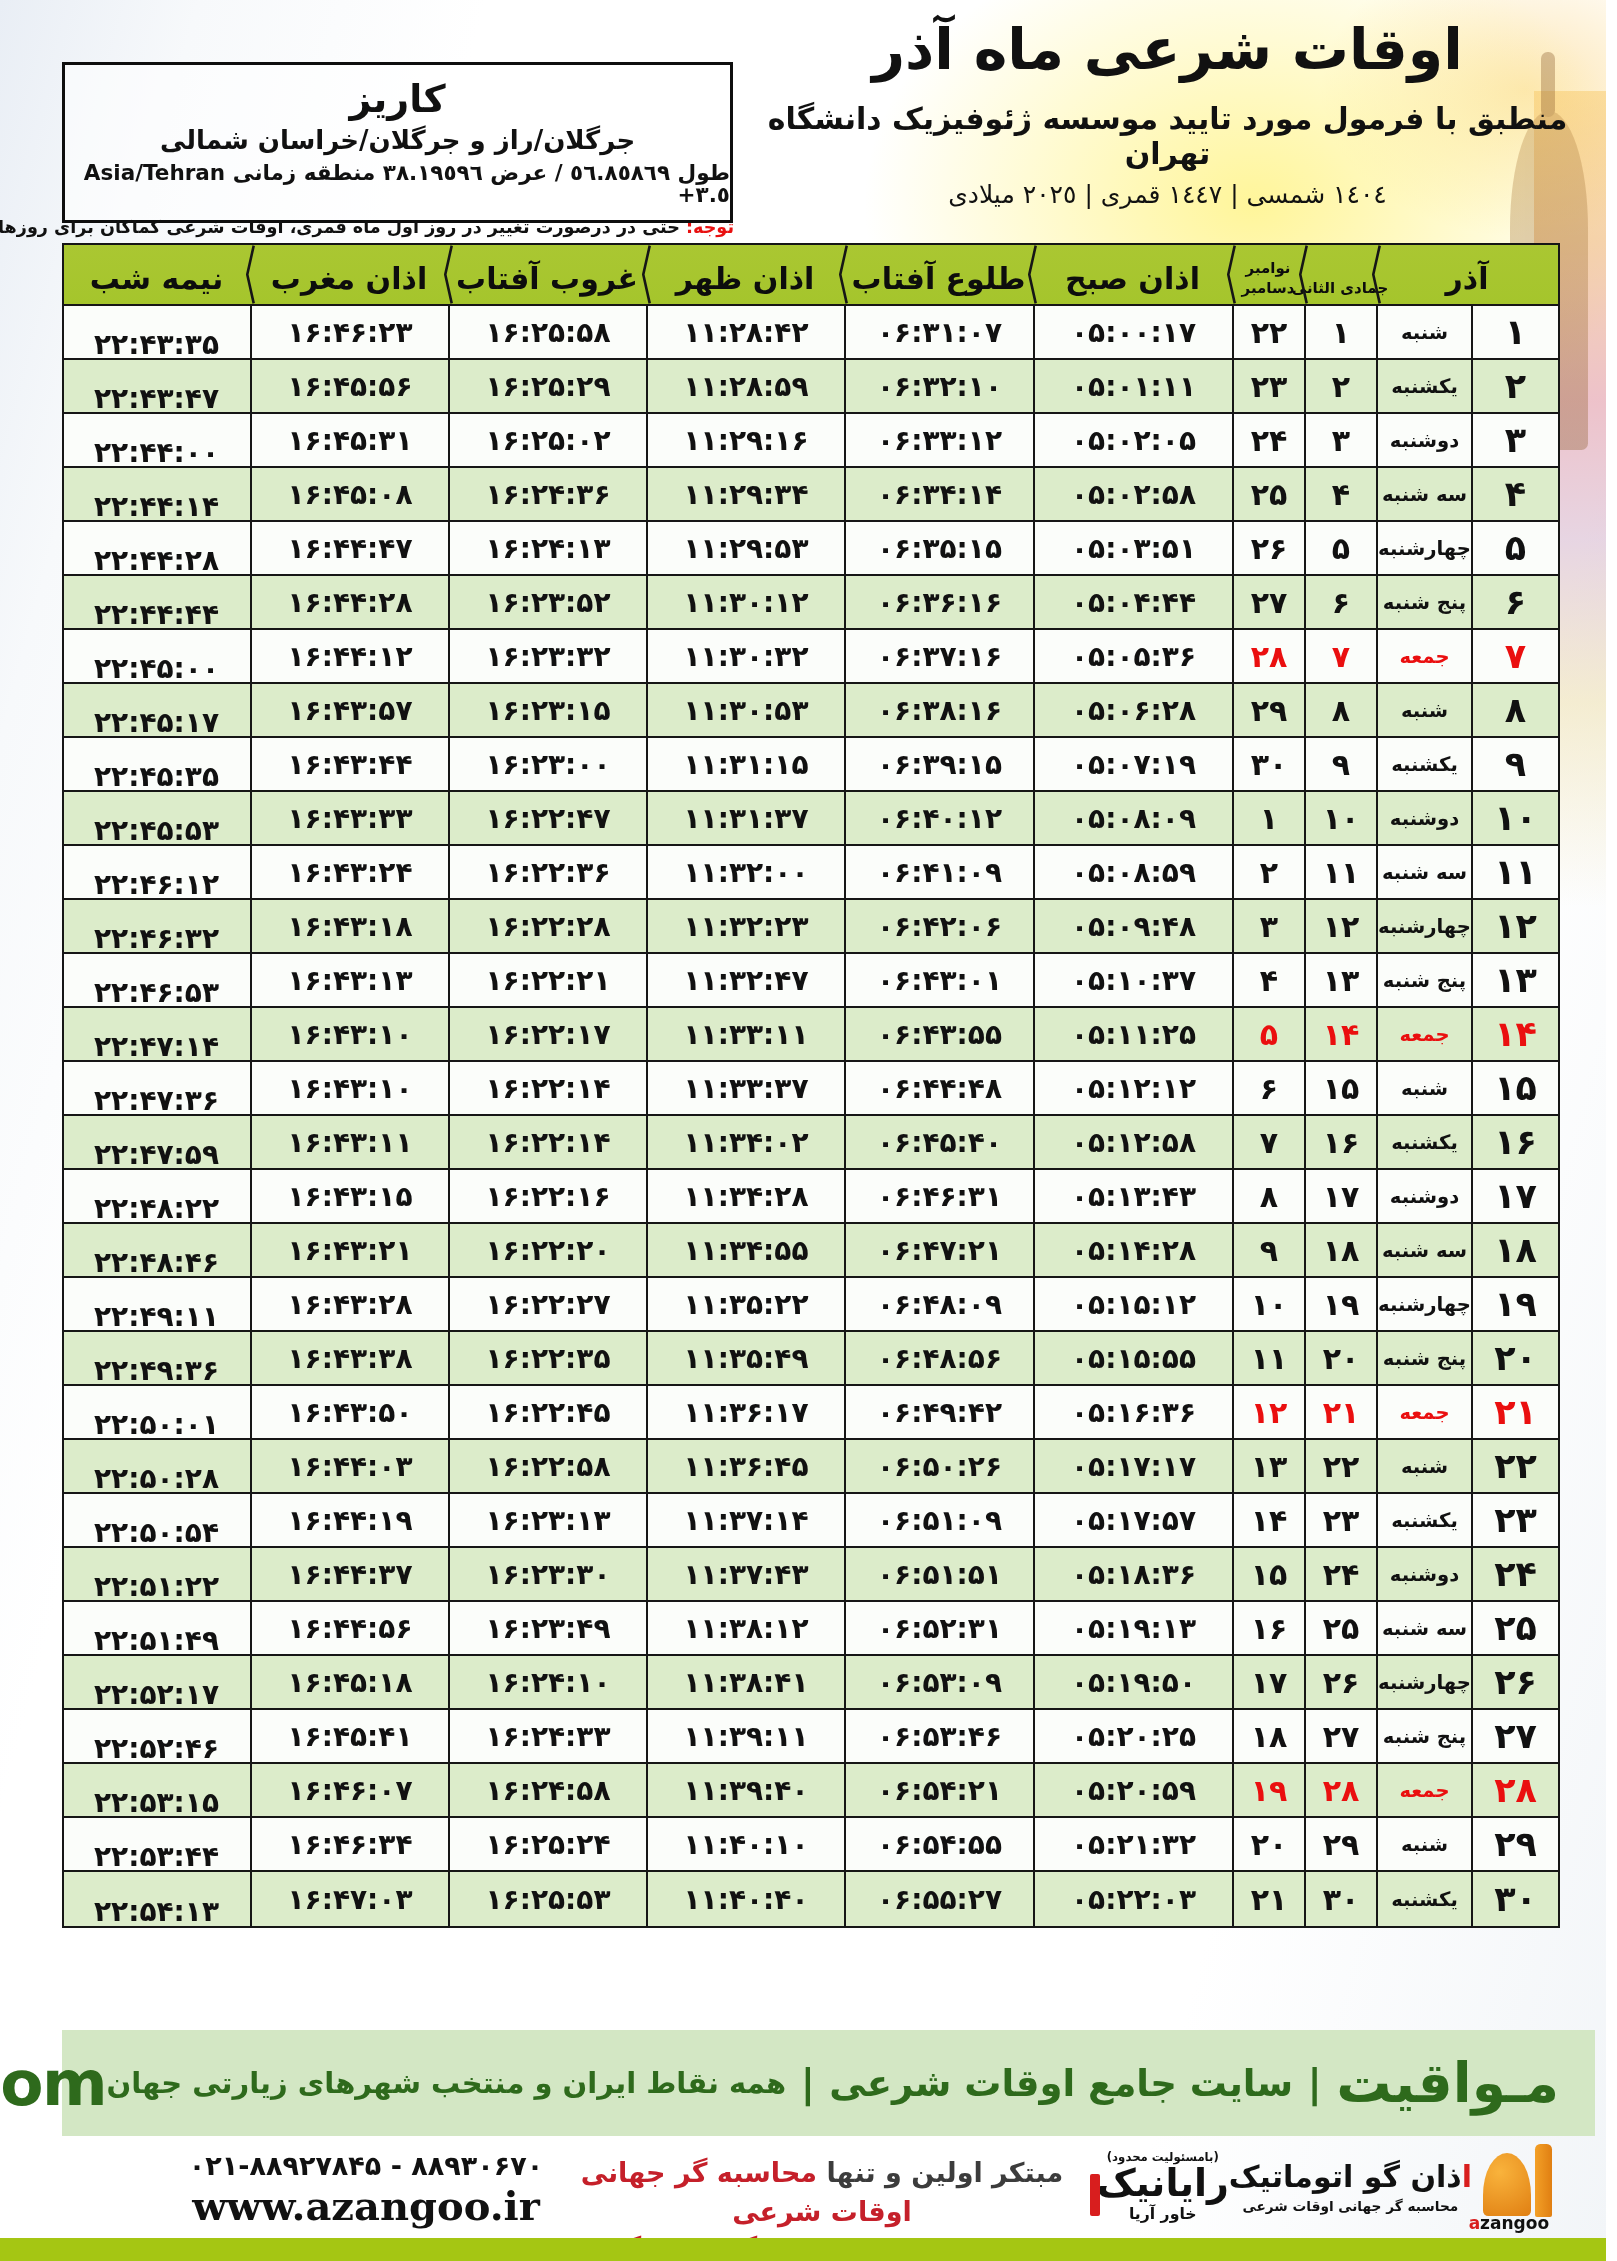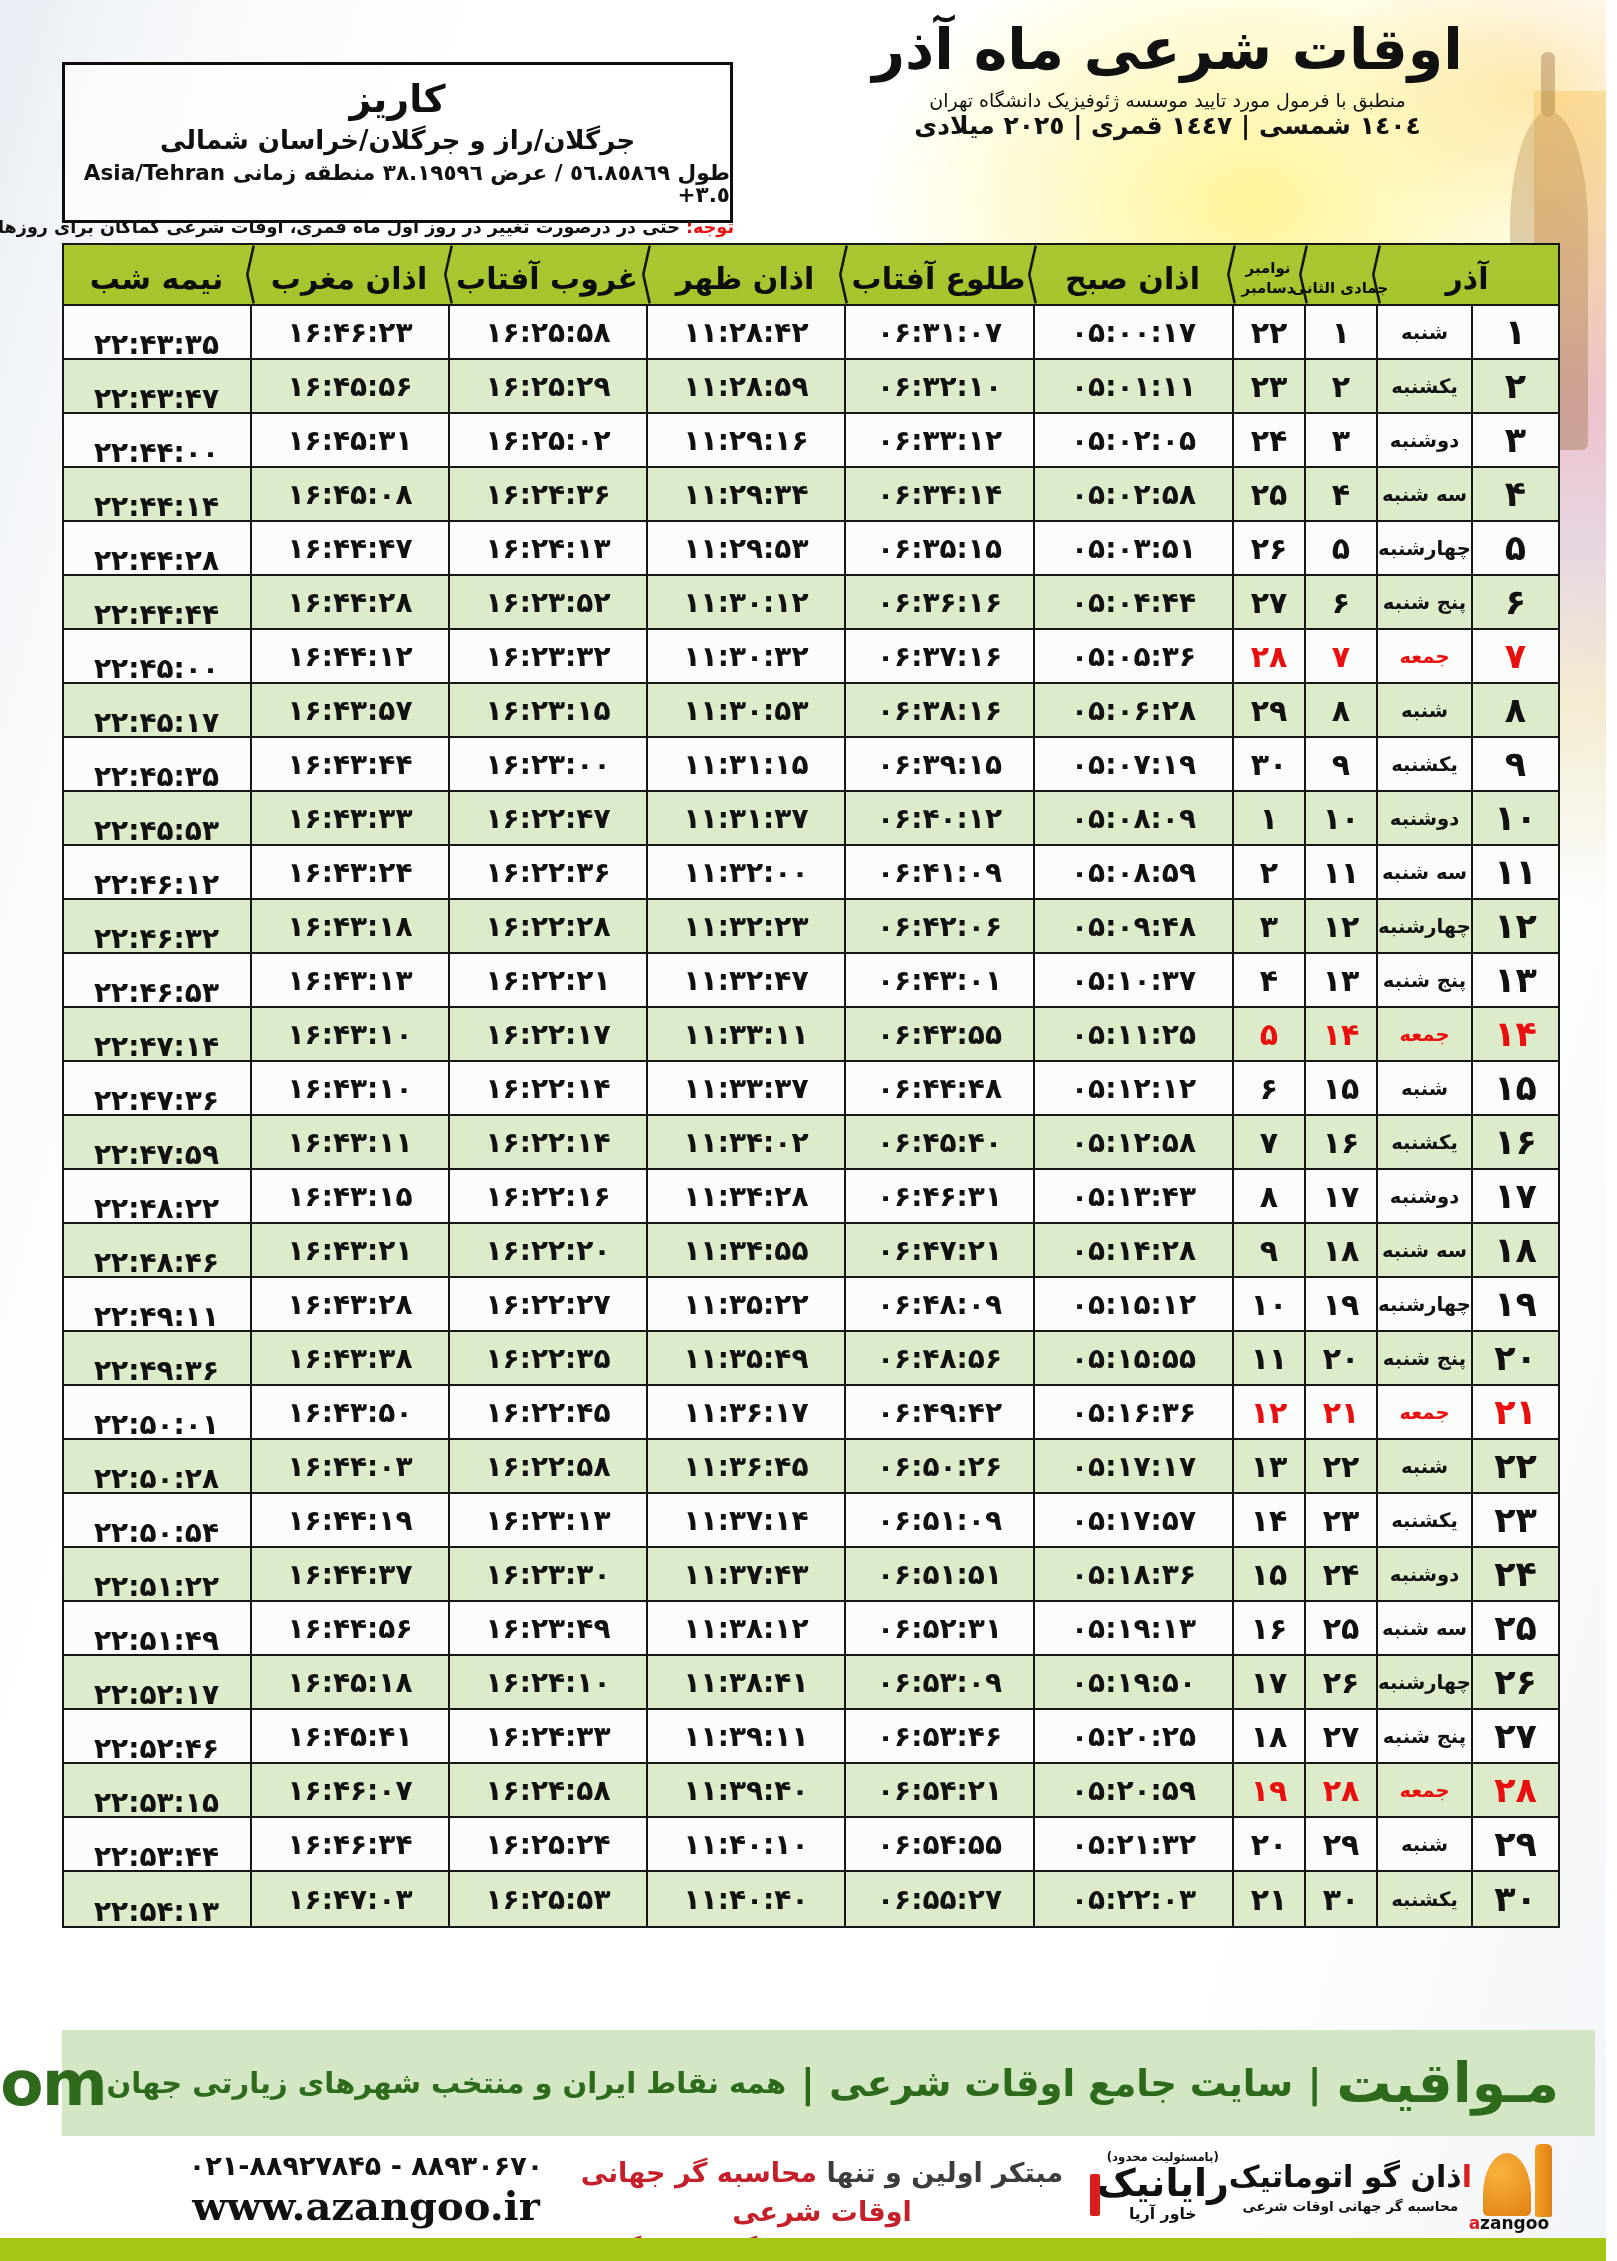--- a/index.html
+++ b/index.html
@@ -20,22 +20,22 @@
   .info-box{position:absolute;left:62px;top:62px;width:665px;height:155px;border:3.3px solid #0e0e0e;
      background:rgba(255,255,255,.55);display:flex;flex-direction:column;align-items:center;justify-content:center;gap:9px;}
   .city{font-size:38px;font-weight:bold;line-height:1;}
   .region{font-size:26px;font-weight:bold;line-height:1;}
   .coords{font-size:21.5px;font-weight:bold;line-height:1;}
   .coords .tz{direction:ltr;unicode-bidi:isolate;}
 
   
   .title-block{position:absolute;left:763px;top:17px;width:809px;text-align:center;}
   .main-title{font-size:57px;font-weight:bold;line-height:1.15;}
-  .subtitle{font-size:19px;font-weight:normal;margin-top:6px;}
-  .dateline{font-size:25px;font-weight:700;}
+  .subtitle{font-size:30px;font-weight:bold;margin-top:18px;}
+  .dateline{font-size:25px;font-weight:400;margin-top:9px;}
 
   
   .note{position:absolute;left:62px;top:217px;width:672px;text-align:center;font-size:17.6px;font-weight:bold;white-space:nowrap;}
   .note .warn{color:#e81010;}
 
   
   .ptable{position:absolute;left:62px;top:243px;width:1494px;border:2.6px solid #161616;background:#fbfdfa;box-sizing:content-box;}
   .grid-row{display:grid;direction:rtl;grid-template-columns:87px 95px 72px 72px 199px 189px 198px 198px 198px 187px;}
   .thead{position:relative;height:59px;background:linear-gradient(180deg,#aac732 0%,#a5c52c 100%);border-bottom:2.6px solid #161616;}
   .hcell{position:relative;display:flex;align-items:center;justify-content:center;font-weight:bold;font-size:30px;color:#0d0d0d;}

